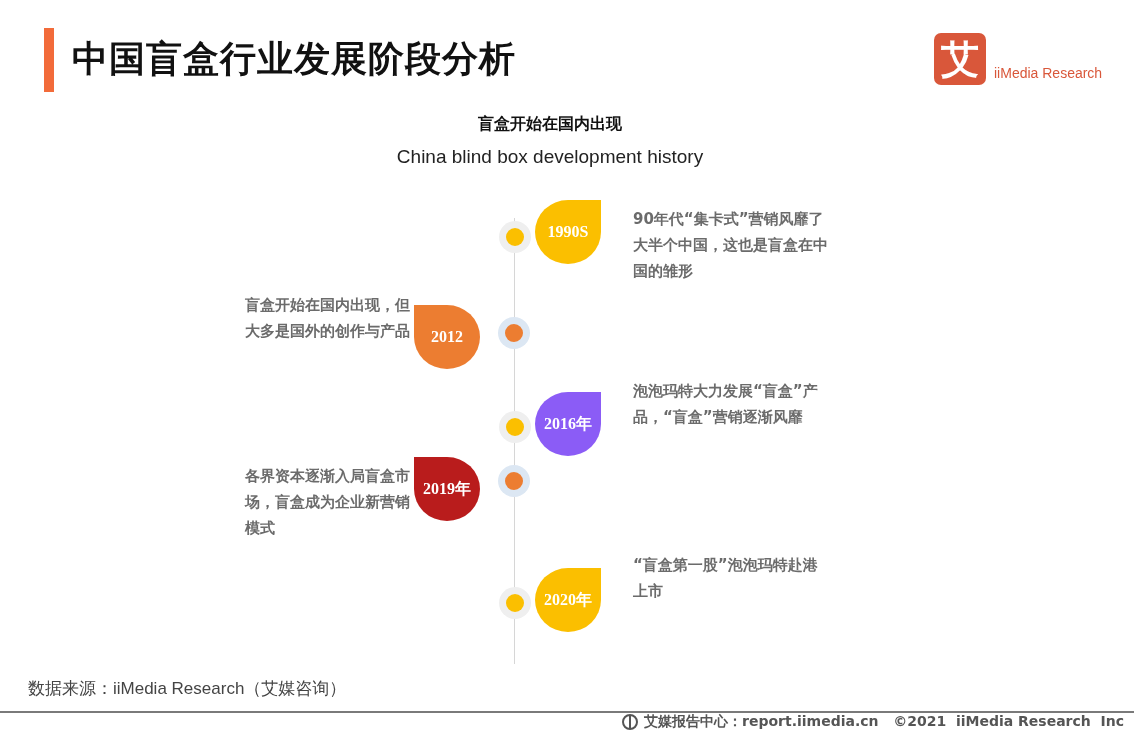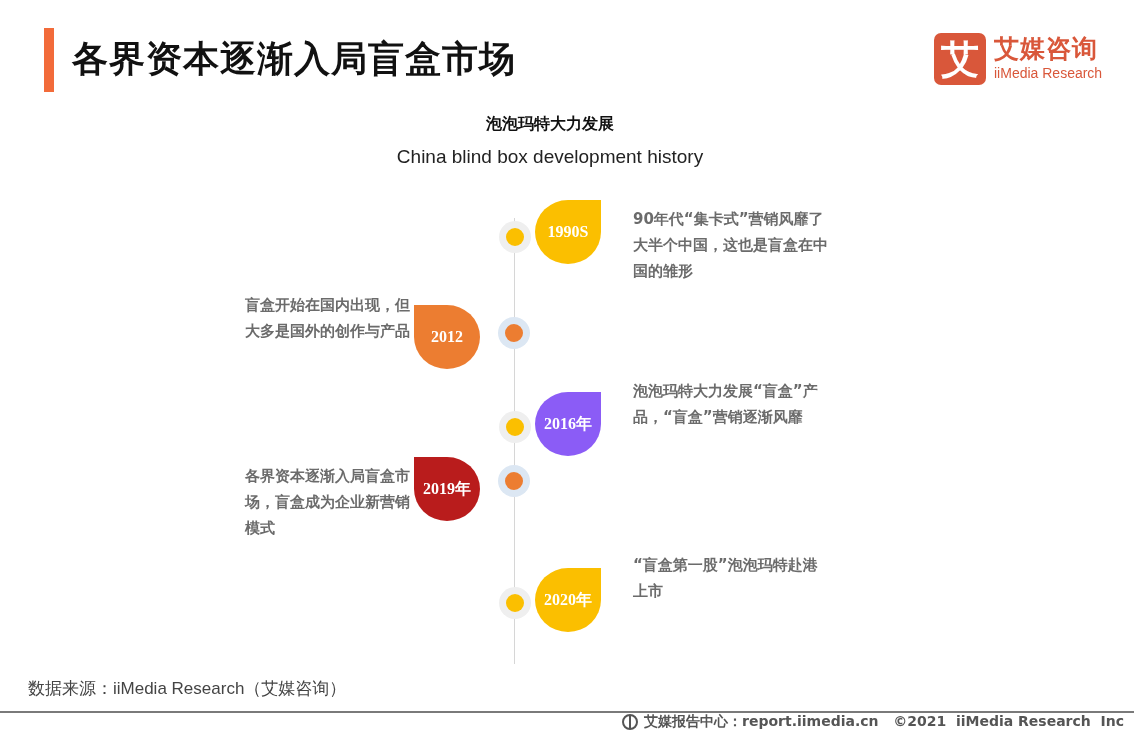--- a/index.html
+++ b/index.html
@@ -31,29 +31,28 @@
   .source { position: absolute; left: 28px; top: 677px; font-size: 17px; color: #444; font-family: "Liberation Sans", sans-serif; }
   .footer-line { position: absolute; left: 0; top: 711px; width: 1134px; height: 2px; background: #7a7a7a; }
   .footer { position: absolute; right: 10px; top: 713px; font-size: 14px; font-weight: bold; color: #555; white-space: nowrap; display: flex; align-items: center; gap: 6px; }
   .globe { width: 16px; height: 16px; border: 2px solid #555; border-radius: 50%; position: relative; }
   .globe::after { content: ""; position: absolute; left: 5px; top: -1px; width: 2px; height: 14px; background: #555; }
 </style>
 </head>
 <body>
 
 <div class="title-bar"></div>
-<h1 class="page-title">各界资本逐渐入局盲盒市场</h1>
+<h1 class="page-title">中国盲盒行业发展阶段分析</h1>
 
 <div class="logo">
   <div class="logo-mark">艾</div>
-  <div class="logo-cn">艾媒咨询</div>
   <div class="logo-en">iiMedia Research</div>
 </div>
 
-<div class="sub-cn">泡泡玛特大力发展</div>
+<div class="sub-cn">盲盒开始在国内出现</div>
 <div class="sub-en">China blind box development history</div>
 
 <div class="timeline-line"></div>
 
 <div class="node" style="left:499px; top:221px; background:#efefef;">
   <div class="dot" style="background:#fbbf00;"></div>
 </div>
 <div class="drop right" style="left:535px; top:200px; background:#fbbf00;">1990S</div>
 <div class="desc" style="left:633px; top:206px; width:195px;">90年代“集卡式”营销风靡了大半个中国，这也是盲盒在中国的雏形</div>
 

